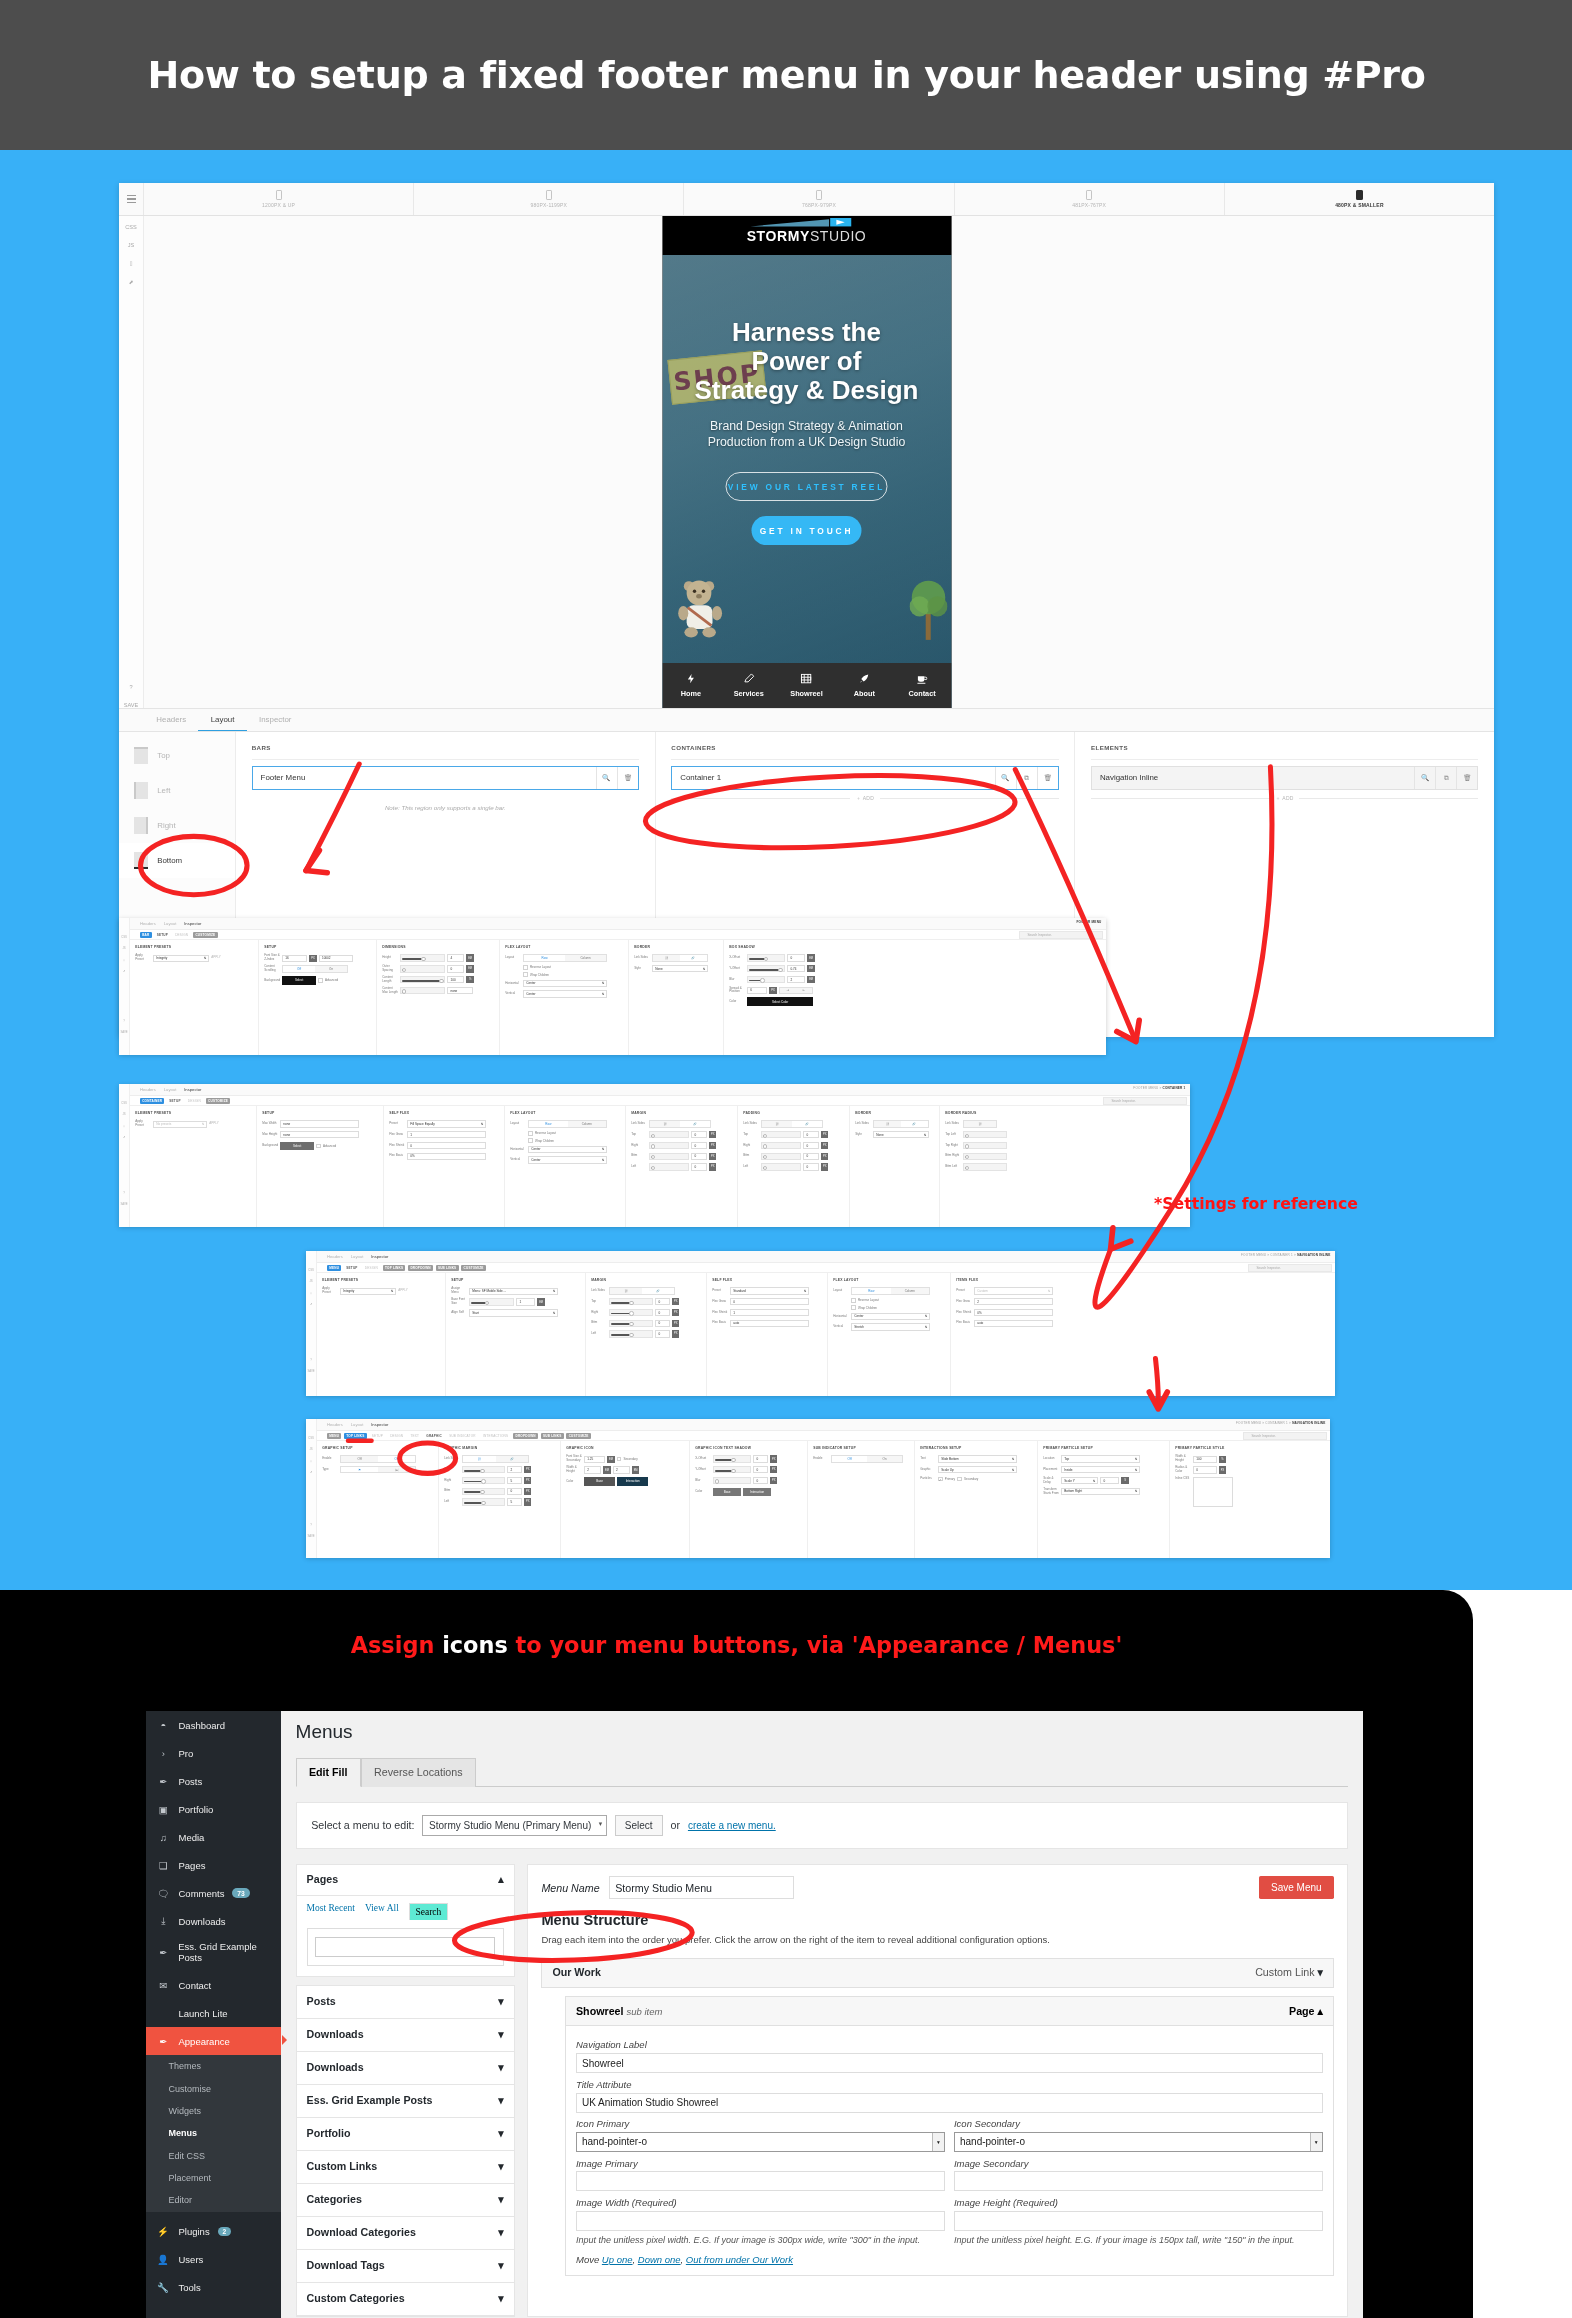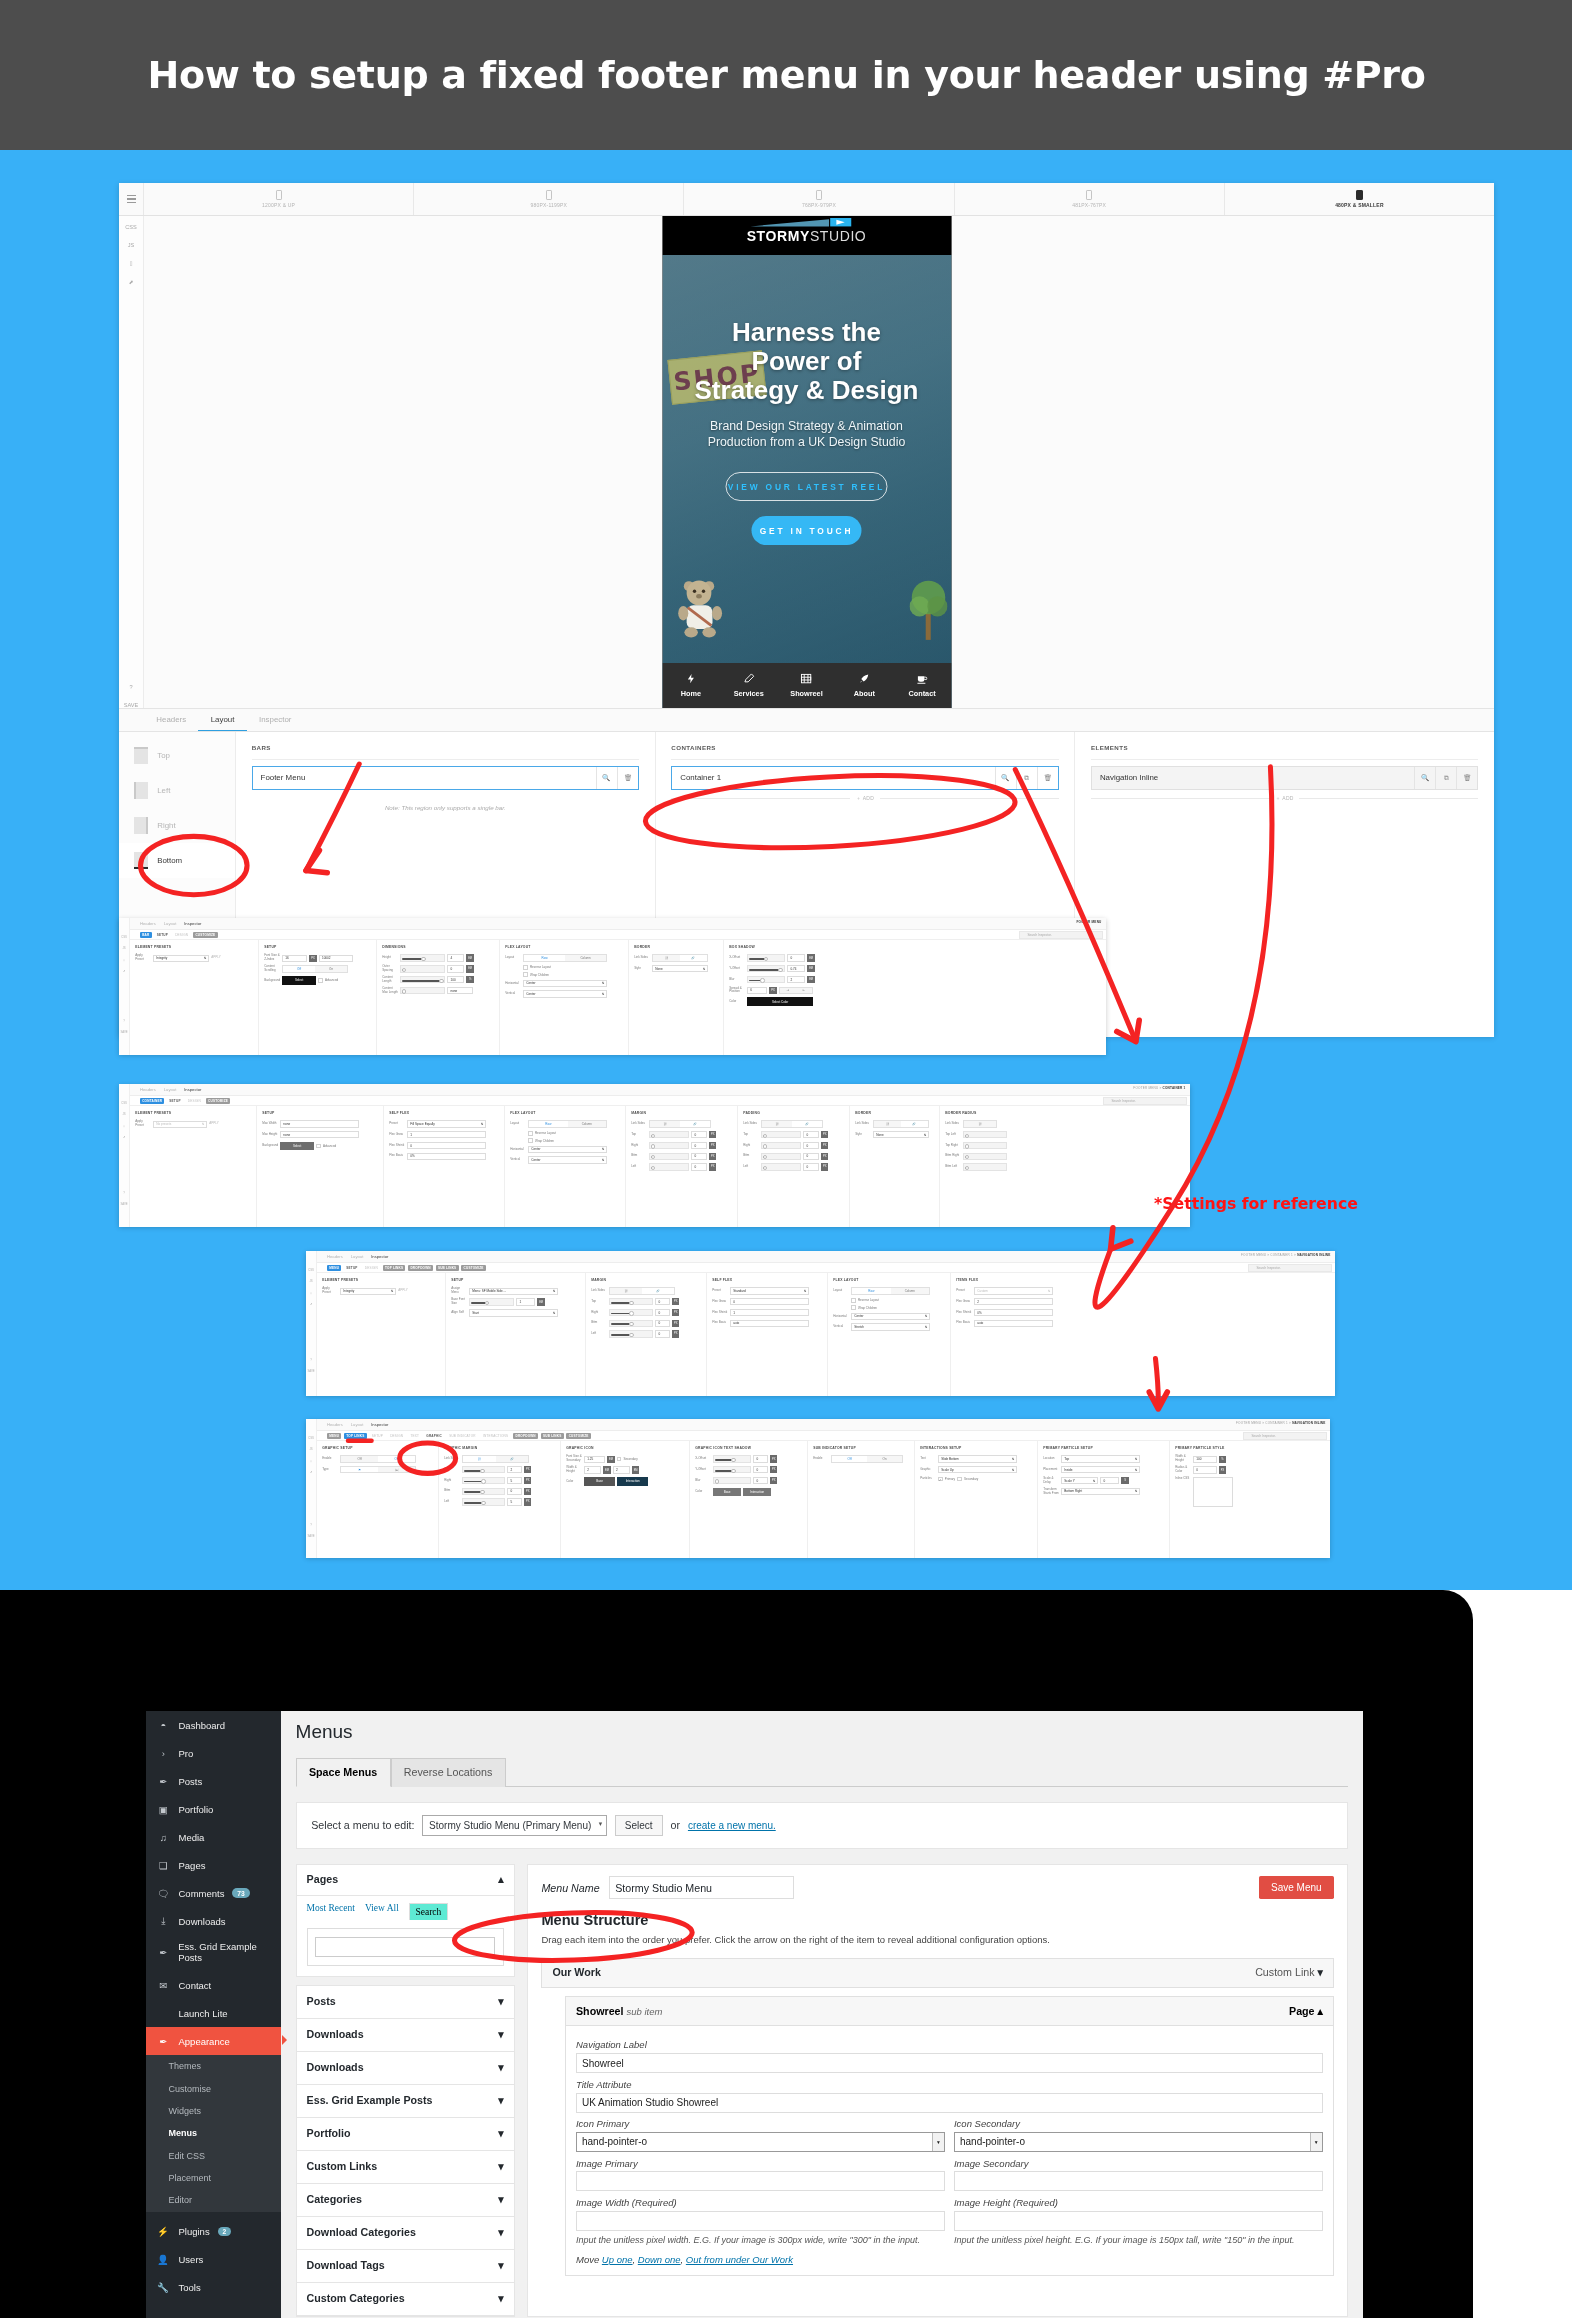--- a/index.html
+++ b/index.html
@@ -1499,20 +1499,21 @@
 
       <ellipse cx="762" cy="2333" rx="50" ry="27"></ellipse>
 
       <path d="M620 2302 h42" stroke-width="8"></path>
     </g>
   </svg>
 </div>
 
 <div class="wp-section">
   <div class="wp-black"></div>
+  <div class="wp-heading"><span>Assign </span><span class="w">icons</span><span> to your menu buttons, via 'Appearance / Menus'</span></div>
 </div>
 
 <div class="wp-shot">
 
   <div class="wp-side">
     <div class="wp-mi">
         <span class="ico">◓</span>
         <span>Dashboard</span>
       </div>
     <div class="wp-mi">
@@ -1579,21 +1580,21 @@
     <div class="wp-mi">
         <span class="ico">🔧</span>
         <span>Tools</span>
       </div>
   </div>
 
   <div class="wp-main">
     <div class="wp-title">Menus</div>
 
     <div class="wp-tabrow">
-      <div class="wp-tab active">Space Menus</div>
+      <div class="wp-tab active">Edit Fill</div>
       <div class="wp-tab">Reverse Locations</div>
     </div>
 
     <div class="wp-panel">
       <span>Select a menu to edit:</span>
       <div class="wp-select">Stormy Studio Menu (Primary Menu)</div>
       <div class="wp-btn">Select</div>
       <span>or</span>
       <span class="wp-link">create a new menu.</span>
     </div>

